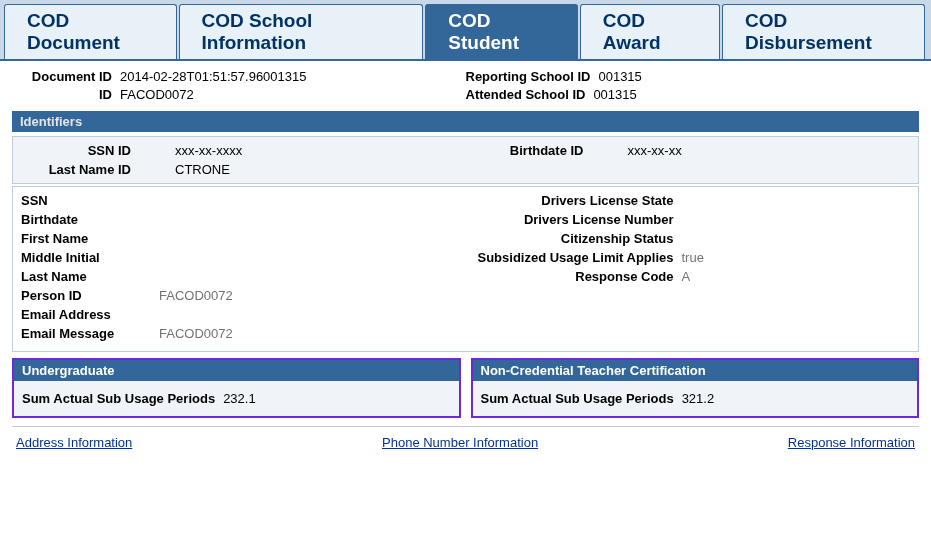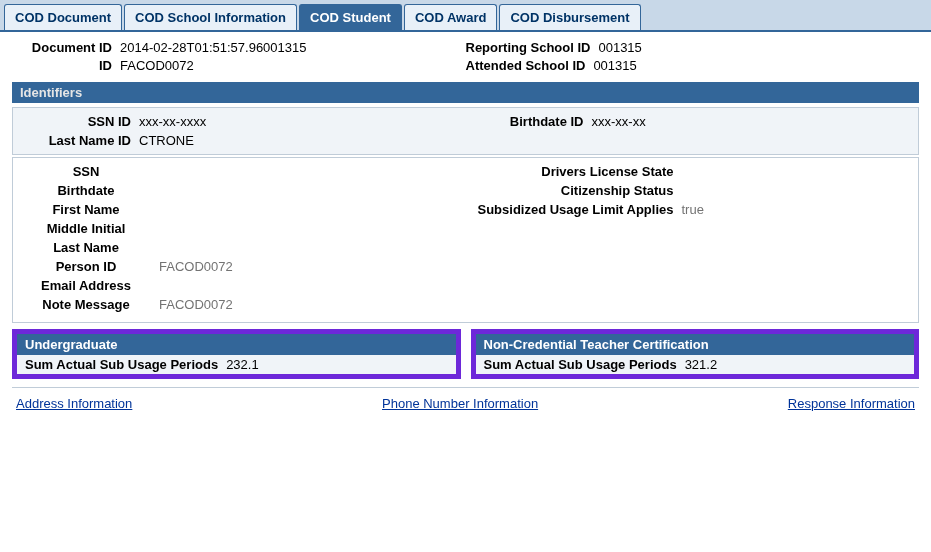--- a/index.html
+++ b/index.html
@@ -12,25 +12,25 @@
     }
 
     
     .tab-bar {
       display: flex;
       background: #c8d8e8;
       padding: 4px 4px 0 4px;
       border-bottom: 2px solid #336699;
     }
     .tab {
-      padding: 5px 10px;
+      padding: 5px 22px;
       border: 1px solid #336699;
       border-bottom: none;
       cursor: pointer;
-      font-size: 13px;
+      font-size: 19px;
       font-weight: bold;
       margin-right: 2px;
       border-radius: 3px 3px 0 0;
       background: #e8f0f8;
       color: #003366;
     }
     .tab.active {
       background: #336699;
       color: #fff;
     }
@@ -79,20 +79,21 @@
       grid-template-columns: 1fr 1fr;
       padding: 4px 0;
       background: #f0f4f8;
       border: 1px solid #c0ccd8;
       margin-bottom: 2px;
     }
     .id-row {
       display: flex;
       align-items: baseline;
       padding: 2px 8px;
+      gap: 36px;
     }
     .id-label {
       font-weight: bold;
       min-width: 110px;
       text-align: right;
       margin-right: 8px;
     }
     .id-value {
       color: #000;
     }
@@ -110,52 +111,52 @@
       padding: 2px 8px;
     }
     .student-row {
       display: flex;
       align-items: baseline;
       margin-bottom: 4px;
     }
     .student-label {
       font-weight: bold;
       min-width: 130px;
-      text-align: center;
+      text-align: left;
       margin-right: 8px;
     }
     .student-label-wide {
       font-weight: bold;
       min-width: 200px;
       text-align: right;
       margin-right: 8px;
     }
     .student-value {
       color: #737373;
     }
 
     
     .bottom-cards {
       display: grid;
       grid-template-columns: 1fr 1fr;
       gap: 10px;
       margin-top: 6px;
     }
     .card {
-      border: 5px solid #6d28d9;
+      border: 2px solid #6d28d9;
     }
     .card-header {
       background: #336699;
       color: #fff;
       font-weight: bold;
       padding: 3px 8px;
       font-size: 13px;
     }
     .card-body {
-      padding: 2px 8px;
+      padding: 10px 8px;
       background: #f0f4f8;
     }
     .card-row {
       display: flex;
       align-items: baseline;
     }
     .card-label {
       font-weight: bold;
       margin-right: 8px;
     }
@@ -256,37 +257,45 @@
       </div>
       <div class="student-row">
         <span class="student-label">Person ID</span>
         <span class="student-value">FACOD0072</span>
       </div>
       <div class="student-row">
         <span class="student-label">Email Address</span>
         <span class="student-value"></span>
       </div>
       <div class="student-row">
-        <span class="student-label">Note Message</span>
+        <span class="student-label">Email Message</span>
         <span class="student-value">FACOD0072</span>
       </div>
     </div>
 
     <div class="student-col">
       <div class="student-row">
         <span class="student-label-wide">Drivers License State</span>
+        <span class="student-value"></span>
+      </div>
+      <div class="student-row">
+        <span class="student-label-wide">Drivers License Number</span>
         <span class="student-value"></span>
       </div>
       <div class="student-row">
         <span class="student-label-wide">Citizenship Status</span>
         <span class="student-value"></span>
       </div>
       <div class="student-row">
         <span class="student-label-wide">Subsidized Usage Limit Applies</span>
         <span class="student-value">true</span>
+      </div>
+      <div class="student-row">
+        <span class="student-label-wide">Response Code</span>
+        <span class="student-value">A</span>
       </div>
     </div>
   </div>
 
   <div class="bottom-cards">
 
     <div class="card">
       <div class="card-header">Undergraduate</div>
       <div class="card-body">
         <div class="card-row">

